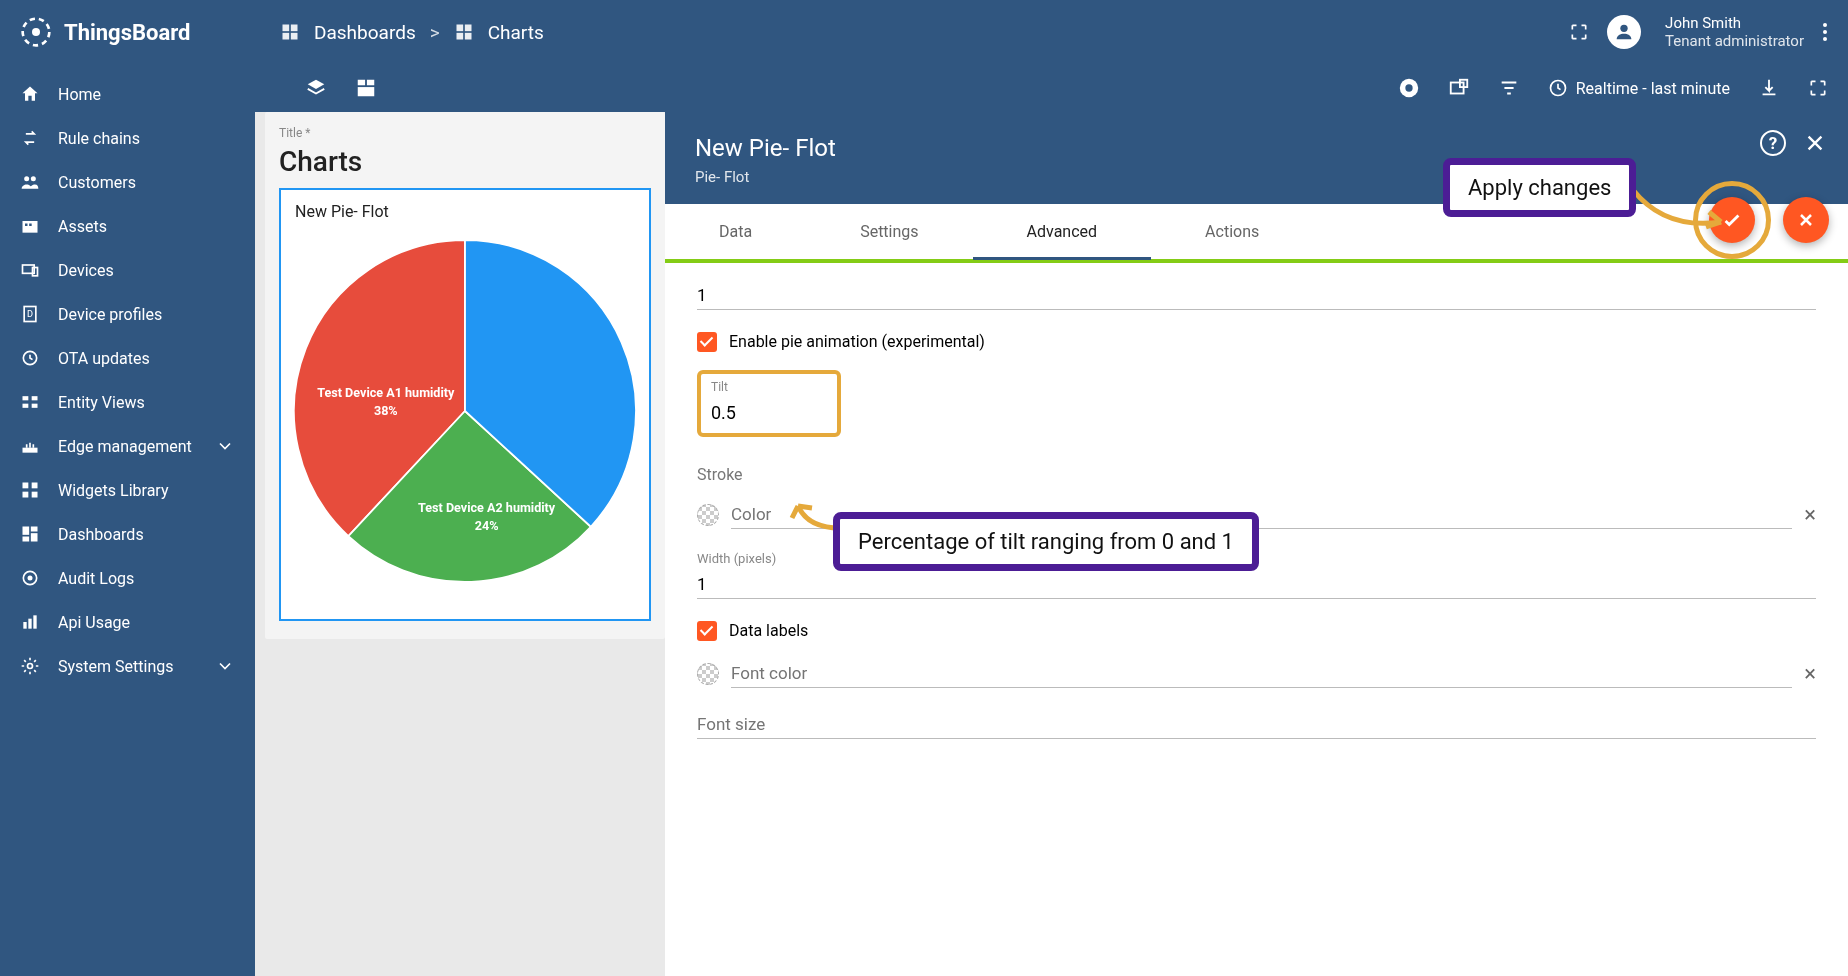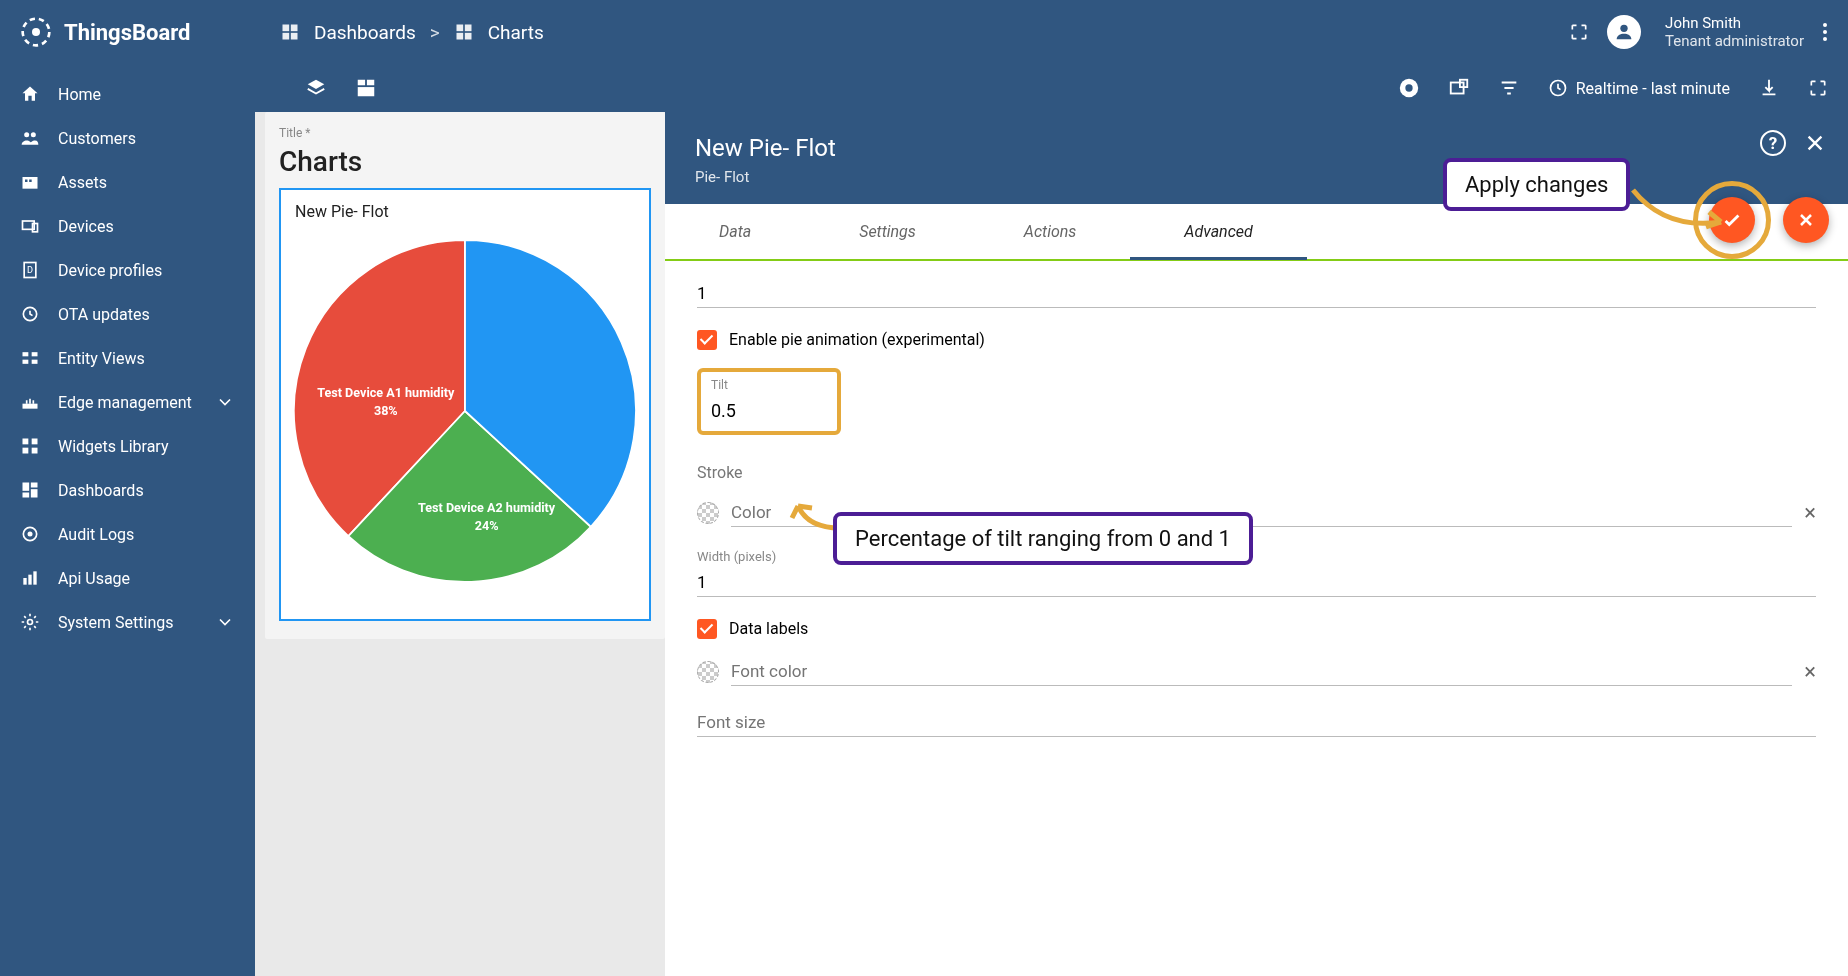--- a/index.html
+++ b/index.html
@@ -46,21 +46,21 @@
 .pie-svg { display:block; margin:0 auto; }
 
 
 .editor { position:absolute; left:410px; right:0; top:0; bottom:0; display:flex; flex-direction:column; background:#fff; }
 .editor-header { background:#305680; color:#fff; padding:22px 30px 18px; position:relative; }
 .editor-title { font-size:24px; font-weight:400; }
 .editor-sub { font-size:15px; opacity:.85; margin-top:6px; }
 .editor-actions { position:absolute; right:22px; top:18px; display:flex; align-items:center; gap:18px; }
 .help-circ { width:26px; height:26px; border:2px solid #fff; border-radius:50%; display:flex; align-items:center; justify-content:center; font-weight:bold; font-size:17px; }
 
-.tabs { display:flex; border-bottom:2px solid #84cc16; background:#fff;font-style:italic; }
+.tabs { display:flex; border-bottom:4px solid #84cc16; background:#fff; }
 .tab { padding:18px 54px; font-size:16px; color:#666; cursor:pointer; position:relative; }
 .tab.active { color:#222; }
 .tab.active::after { content:""; position:absolute; left:0; right:0; bottom:-1px; height:3px; background:#305680; }
 
 .form-area { padding:18px 32px; overflow:auto; flex:1; }
 .field { margin-bottom:22px; }
 .field-label { font-size:13px; color:#888; display:block; margin-bottom:4px; }
 .field-input { width:100%; border:none; border-bottom:1px solid #bbb; font-size:17px; padding:4px 0; outline:none; }
 .check-row { display:flex; align-items:flex-start; gap:12px; margin:18px 0; font-size:16px; }
 .checkbox { width:20px; height:20px; background:#ff5722; border-radius:3px; position:relative; }
@@ -69,21 +69,21 @@
 .color-row { display:flex; align-items:center; gap:12px; }
 .color-swatch { width:22px; height:22px; border:1px dashed #aaa; border-radius:50%; background:repeating-conic-gradient(#ccc 0 25%, #fff 0 50%) 0/8px 8px; }
 .clear-x { margin-left:auto; font-size:22px; color:#666; cursor:pointer; }
 
 
 .tilt-wrap { position:relative; display:inline-block; border:4px solid #e5a93b; border-radius:6px; padding:6px 66px 6px 10px; margin-bottom:8px; }
 .tilt-wrap .field-label { font-size:12px; }
 .tilt-wrap .field-input { border:none; font-size:18px; }
 
 
-.callout { position:absolute; background:#fff; border:4px solid #4c1d95; border-radius:8px; padding:10px 18px; font-size:22px; color:#111; z-index:60; }
+.callout { position:absolute; background:#fff; border:7px solid #4c1d95; border-radius:8px; padding:10px 18px; font-size:22px; color:#111; z-index:60; }
 .fab { position:absolute; width:46px; height:46px; border-radius:50%; display:flex; align-items:center; justify-content:center; box-shadow:0 3px 8px rgba(0,0,0,.3); z-index:55; }
 .fab.apply { background:#ff5722; }
 .fab.cancel { background:#ff5722; }
 .fab svg { stroke:#fff; fill:none; stroke-width:3; }
 .apply-ring { position:absolute; width:78px; height:78px; border:5px solid #e5a93b; border-radius:50%; z-index:54; }
 .arrow-svg { position:absolute; z-index:56; pointer-events:none; }
 
 .color-row .field-input{flex:1;}
 </style>
 </head>
@@ -141,20 +141,26 @@
       </span>
   </div>
 </div>
 
 <div class="sidebar">
   <div class="side-item">
       <svg viewBox="0 0 24 24">
         <path d="M12 3l9 8h-3v9h-4v-6h-4v6H6v-9H3z"></path>
       </svg>
       <span>Home</span>
+    </div>
+  <div class="side-item">
+      <svg viewBox="0 0 24 24">
+        <path d="M7 7h10l-3-3M17 17H7l3 3" stroke="#fff" stroke-width="2" fill="none"></path>
+      </svg>
+      <span>Rule chains</span>
     </div>
   <div class="side-item">
       <svg viewBox="0 0 24 24">
         <circle cx="8" cy="8" r="3"></circle>
         <circle cx="16" cy="8" r="3"></circle>
         <path d="M2 20c0-3 3-5 6-5s6 2 6 5M12 20c0-3 3-5 6-5s4 2 4 5"></path>
       </svg>
       <span>Customers</span>
     </div>
   <div class="side-item">
@@ -338,22 +344,22 @@
         <span class="icon-btn">
             <svg width="22" height="22" viewBox="0 0 24 24" stroke="#fff" stroke-width="2.5" fill="none">
               <path d="M5 5l14 14M19 5L5 19"></path>
             </svg>
           </span>
       </div>
     </div>
     <div class="tabs">
       <div class="tab">Data</div>
       <div class="tab">Settings</div>
+      <div class="tab active">Advanced</div>
       <div class="tab">Actions</div>
-      <div class="tab active">Advanced</div>
     </div>
     <div class="form-area">
       <div class="field">
         <input class="field-input" value="1" style="">
       </div>
       <div class="check-row">
         <span class="checkbox"></span>
         <span>Enable pie animation (experimental)</span>
       </div>
       <div class="tilt-wrap">

